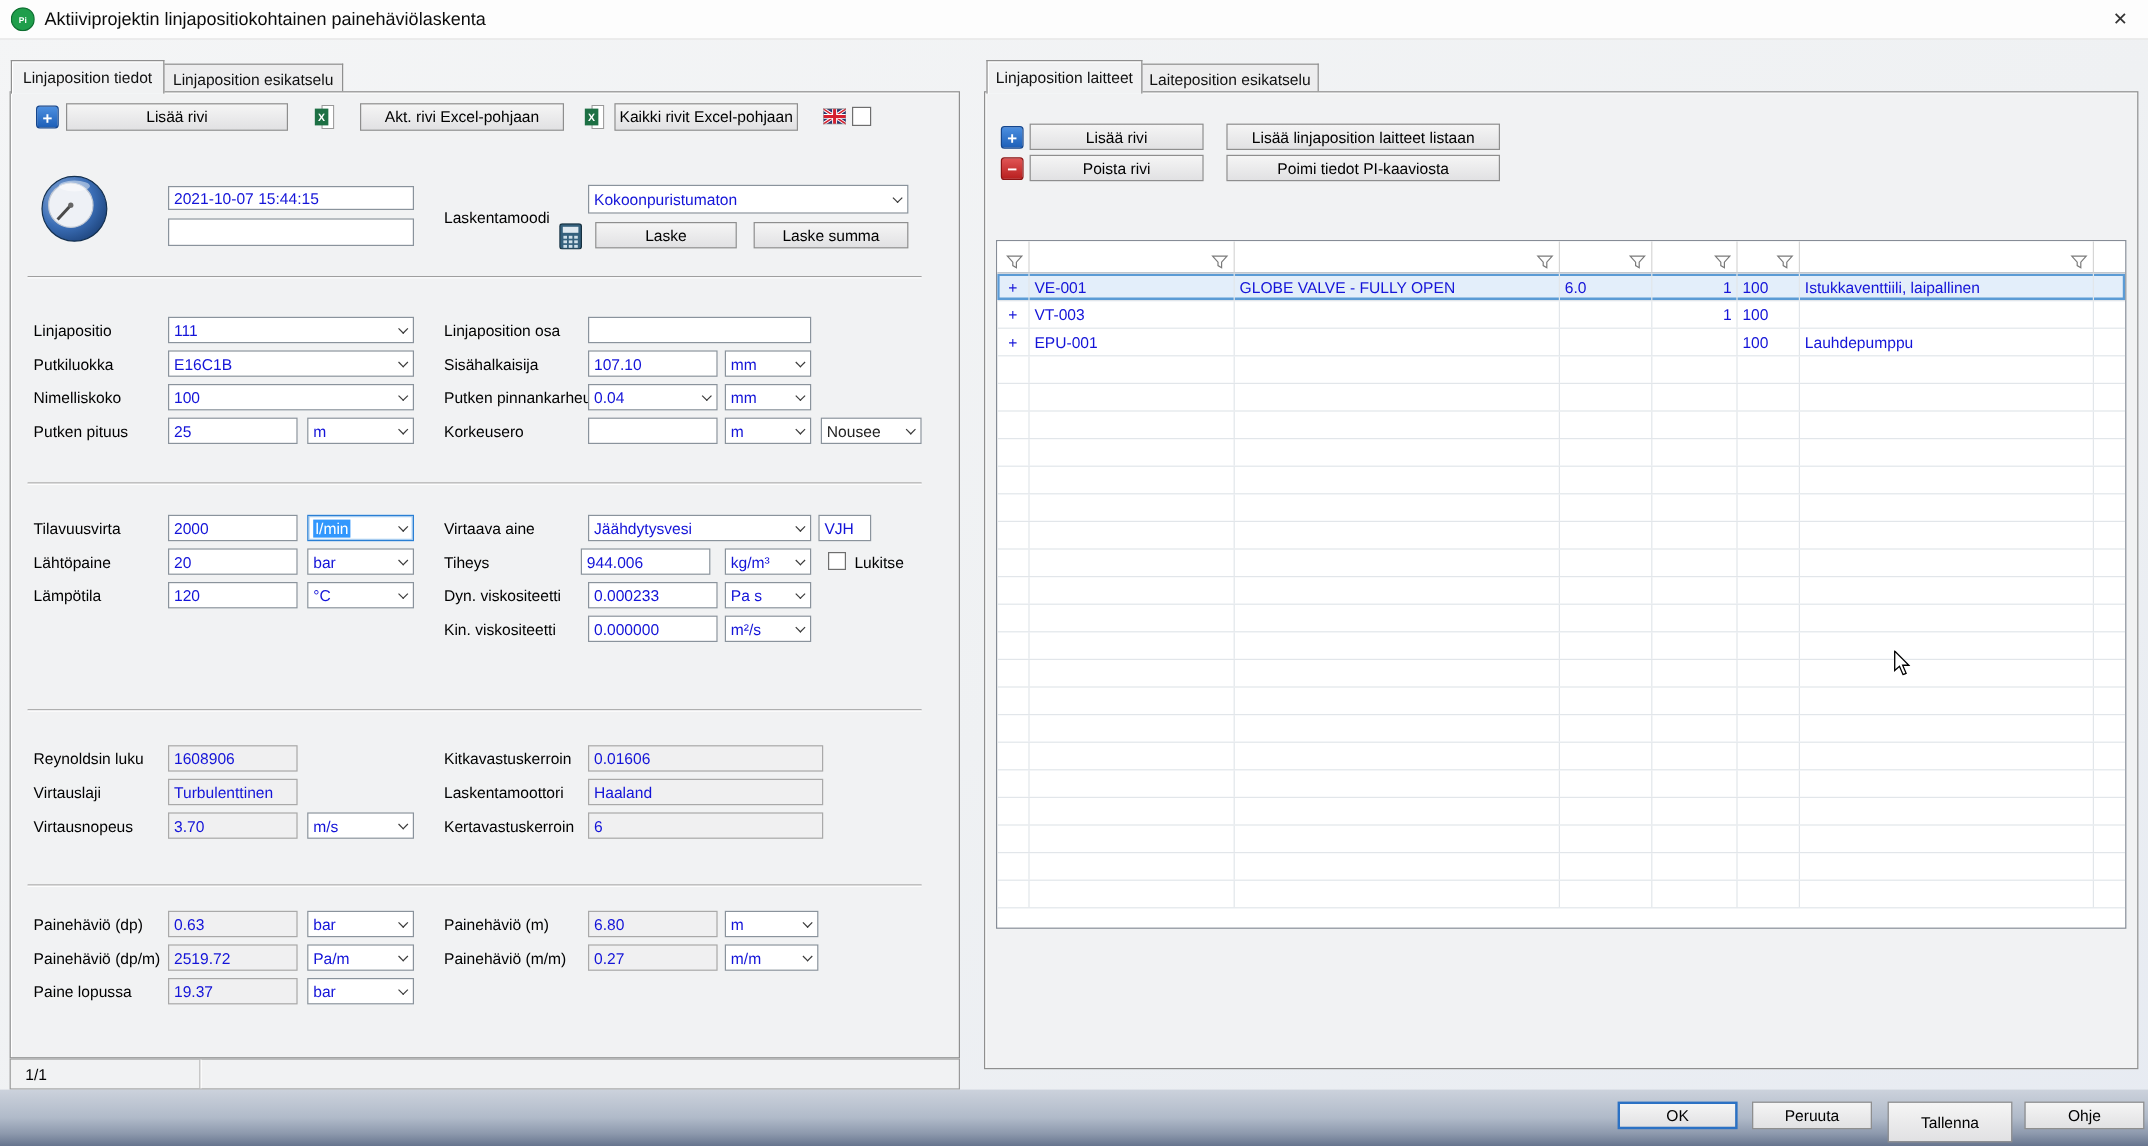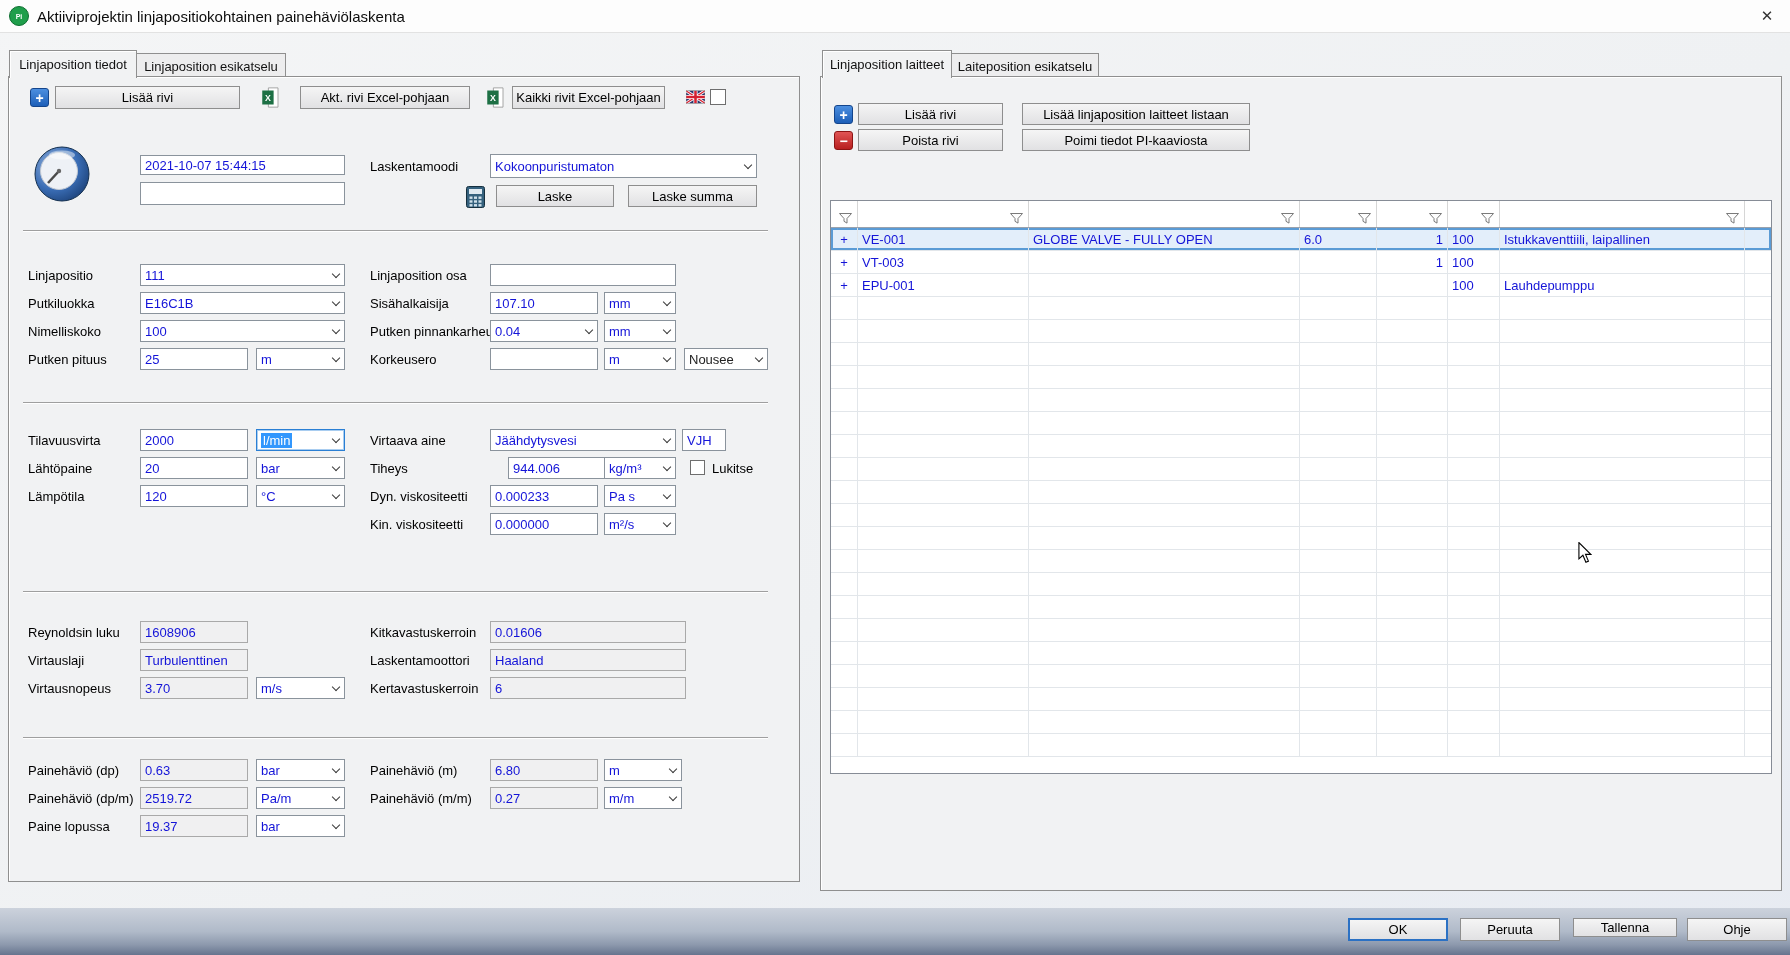--- a/index.html
+++ b/index.html
@@ -131,21 +131,21 @@
     <line x1="25" y1="25" x2="14" y2="37" stroke="#4a4a4a" stroke-width="2.5"></line>
     <circle cx="25" cy="25" r="2.2" fill="#666"></circle>
     <ellipse cx="28" cy="9" rx="13" ry="4.5" fill="rgba(255,255,255,0.45)"></ellipse>
   </svg>
   <div class="tbx" style="left:140px;top:155px;width:205px;height:20px">
     <span>2021-10-07 15:44:15</span>
   </div>
   <div class="tbx" style="left:140px;top:182px;width:205px;height:23px">
     <span></span>
   </div>
-  <div class="lbl" style="left:370px;top:159px">Laskentamoodi</div>
+  <div class="lbl" style="left:370px;top:174px">Laskentamoodi</div>
   <div class="combo" style="left:490px;top:154px;width:267px;height:24px">
     <span class="cv">Kokoonpuristumaton</span>
     <span class="chev"></span>
   </div>
   <svg class="icon" style="left:466px;top:186px" width="19" height="22" viewBox="0 0 19 22">
     <rect x="0.5" y="0.5" width="18" height="21" rx="2" fill="#35617d" stroke="#16303f"></rect>
     <rect x="3" y="3" width="13" height="5" fill="#dfe9f0"></rect>
     <g fill="#cfe0ea">
       <rect x="3.5" y="10.5" width="3" height="2.4"></rect>
         <rect x="8" y="10.5" width="3" height="2.4"></rect>
@@ -256,21 +256,21 @@
 
   <div class="lbl" style="left:370px;top:433px">Virtaava aine</div>
   <div class="combo" style="left:490px;top:429px;width:186px">
     <span class="cv">Jäähdytysvesi</span>
       <span class="chev"></span>
     </div>
   <div class="tbx" style="left:682px;top:429px;width:44px">
     <span>VJH</span>
     </div>
   <div class="lbl" style="left:370px;top:461px">Tiheys</div>
-  <div class="tbx" style="left:508px;top:457px;width:108px">
+  <div class="tbx" style="left:484px;top:457px;width:108px">
     <span>944.006</span>
     </div>
   <div class="combo" style="left:604px;top:457px;width:72px">
     <span class="cv">kg/m³</span>
       <span class="chev"></span>
     </div>
   <div class="cb" style="left:690px;top:460px;width:15px;height:15px"></div>
   <div class="lbl" style="left:712px;top:461px">Lukitse</div>
   <div class="lbl" style="left:370px;top:489px">Dyn. viskositeetti</div>
   <div class="tbx" style="left:490px;top:485px;width:108px">
@@ -356,20 +356,24 @@
     </div>
   <div class="lbl" style="left:370px;top:791px">Painehäviö (m/m)</div>
   <div class="ro" style="left:490px;top:787px;width:108px">
     <span>0.27</span>
     </div>
   <div class="combo" style="left:604px;top:787px;width:78px">
     <span class="cv">m/m</span>
       <span class="chev"></span>
     </div>
 
+  <div class="statusrow" style="left:8px;top:882px;width:792px;height:26px">
+    <span style="margin-left:12px">1/1</span>
+    <div class="statusdiv" style="left:157px"></div>
+  </div>
 
   <div class="tab active" style="left:822px;top:50px;width:128px;height:27px">
     <span>Linjaposition laitteet</span>
   </div>
   <div class="tab" style="left:951px;top:53px;width:146px;height:24px">
     <span>Laiteposition esikatselu</span>
   </div>
   <div class="page" style="left:820px;top:76px;width:962px;height:815px"></div>
 
   <div class="icon" style="left:834px;top:105px">
@@ -665,21 +669,21 @@
       </div>
   </div>
 
   <div class="bottomstrip"></div>
   <div class="btn default" style="left:1348px;top:918px;width:100px;height:23px">
     <span>OK</span>
     </div>
   <div class="btn" style="left:1460px;top:918px;width:100px;height:23px">
     <span>Peruuta</span>
     </div>
-  <div class="btn" style="left:1573px;top:918px;width:104px;height:19px">
+  <div class="btn" style="left:1573px;top:918px;width:104px;height:34px">
     <span>Tallenna</span>
     </div>
   <div class="btn" style="left:1687px;top:918px;width:100px;height:23px">
     <span>Ohje</span>
     </div>
 
   <svg style="position:absolute;left:1578px;top:542px" width="14" height="21" viewBox="0 0 12 19">
     <path d="M0.5,0.5 L0.5,15.2 L4.1,12 L6.8,18.3 L9.1,17.3 L6.5,11.2 L11.2,11.2 Z" fill="#fff" stroke="#000" stroke-width="1"></path>
   </svg>
 </div>

